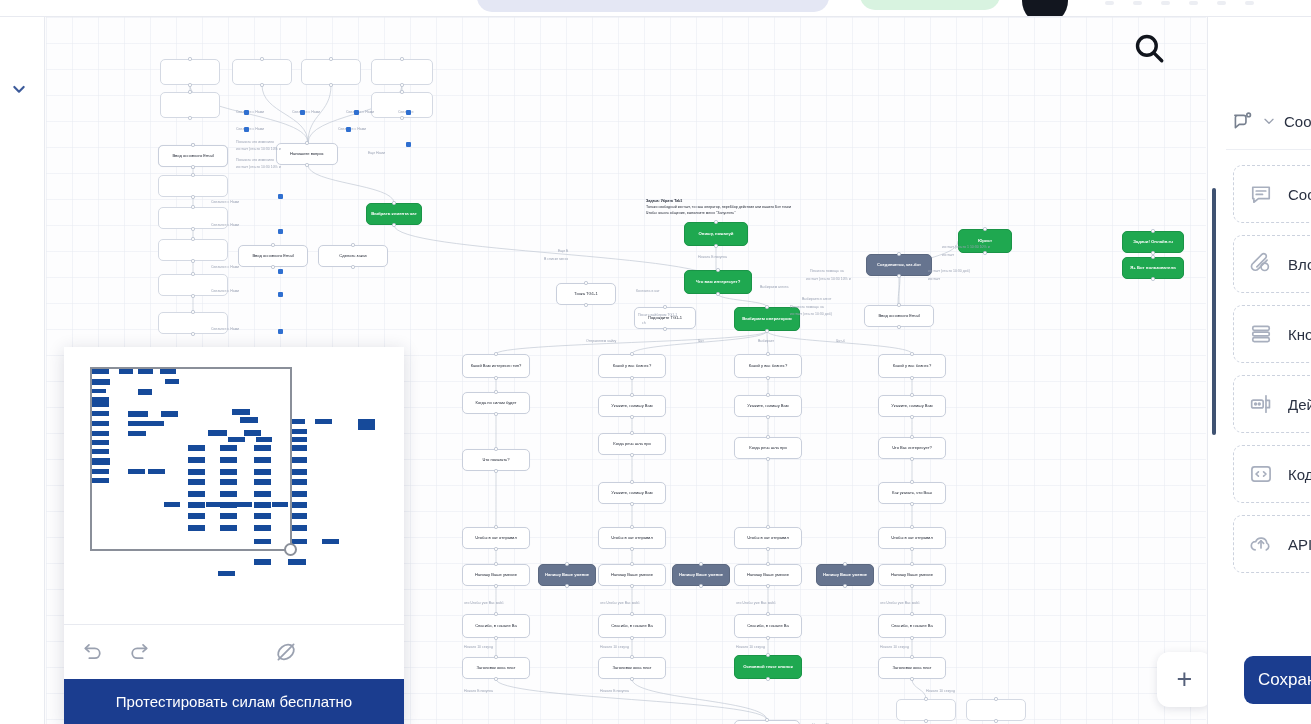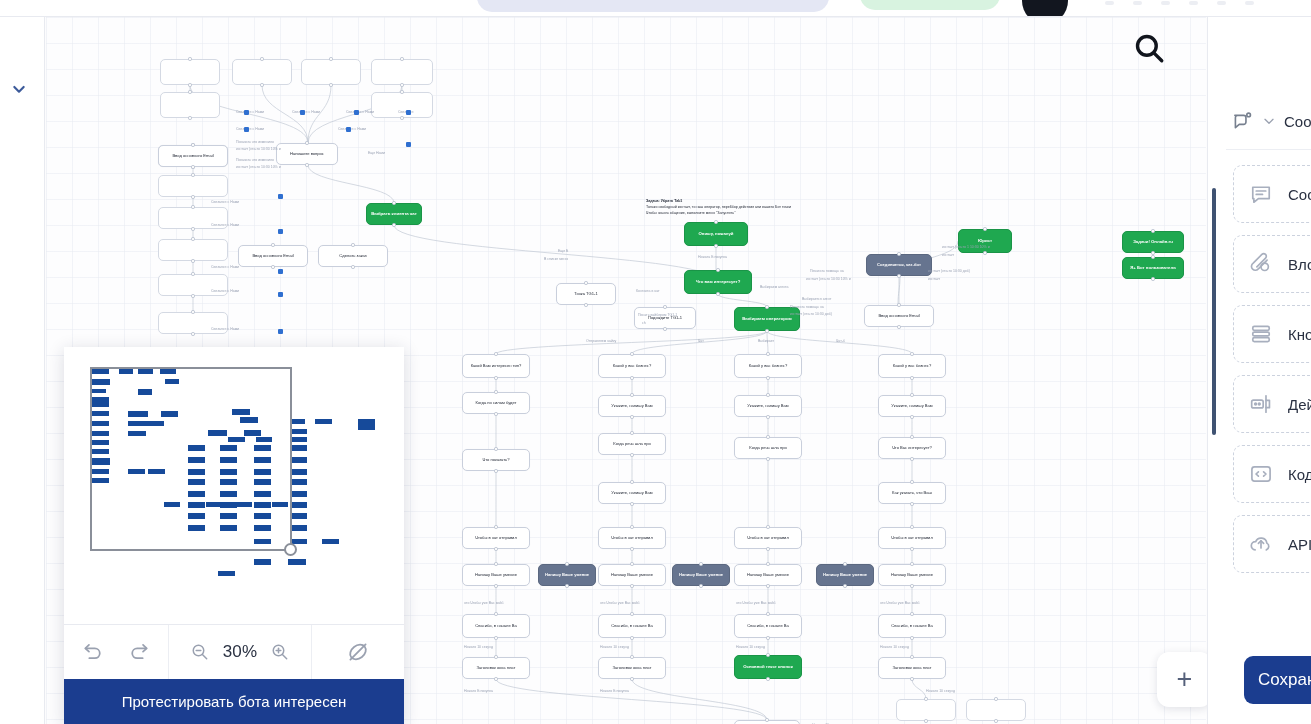--- a/index.html
+++ b/index.html
@@ -550,49 +550,31 @@
               <polyline points="7.6,4.2 3.6,8 7.6,11.6"></polyline>
           </svg>
         </span>
         <span class="mt-icon">
           <svg viewBox="0 0 24 24" width="22" height="22" fill="none" stroke="currentColor" stroke-width="1.9" stroke-linecap="round" stroke-linejoin="round">
             <path d="M20 8H10a5.4 5.4 0 0 0 0 10.8h6"></path>
               <polyline points="16.4,4.2 20.4,8 16.4,11.6"></polyline>
           </svg>
         </span>
       </div>
-      <div class="mt-group g2">
-        <span class="mt-icon">
-          <svg viewBox="0 0 24 24" width="20" height="20" fill="none" stroke="currentColor" stroke-width="1.8" stroke-linecap="round">
-            <circle cx="10.2" cy="10.2" r="6.3"></circle>
-              <line x1="14.9" y1="14.9" x2="20" y2="20"></line>
-            <line x1="7.4" y1="10.2" x2="13" y2="10.2"></line>
-          </svg>
-        </span>
-        <span class="zoomval">30%</span>
-        <span class="mt-icon">
-          <svg viewBox="0 0 24 24" width="20" height="20" fill="none" stroke="currentColor" stroke-width="1.8" stroke-linecap="round">
-            <circle cx="10.2" cy="10.2" r="6.3"></circle>
-              <line x1="14.9" y1="14.9" x2="20" y2="20"></line>
-            <line x1="7.4" y1="10.2" x2="13" y2="10.2"></line>
-              <line x1="10.2" y1="7.4" x2="10.2" y2="13"></line>
-          </svg>
-        </span>
-      </div>
       <div class="mt-group g3">
         <span class="mt-icon">
           <svg viewBox="0 0 24 24" width="24" height="24" fill="none" stroke="currentColor" stroke-width="1.8" stroke-linecap="round">
             <ellipse cx="12" cy="12" rx="8.6" ry="6.4" transform="rotate(-38 12 12)"></ellipse>
             <line x1="4.4" y1="19.6" x2="19.6" y2="4.4"></line>
           </svg>
         </span>
       </div>
     </div>
     <div class="testbtn">
-      <span>Протестировать бота интересен</span>
+      <span>Протестировать силам бесплатно</span>
     </div>
   </div>
 
   <div class="leftrail">
     <span class="rail-chevron">
       <svg viewBox="0 0 24 24" width="16" height="16" fill="none" stroke="currentColor" stroke-width="3.2" stroke-linecap="round" stroke-linejoin="round">
         <polyline points="5,9 12,16 19,9"></polyline>
       </svg>
     </span>
   </div>

